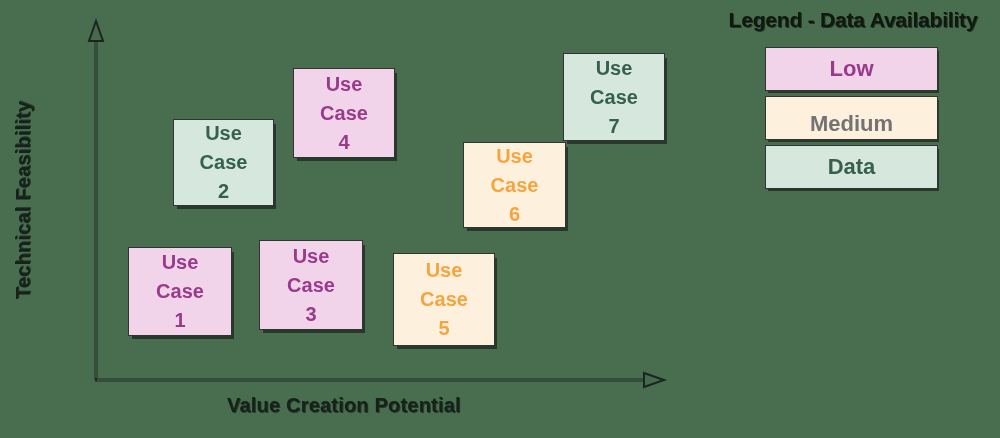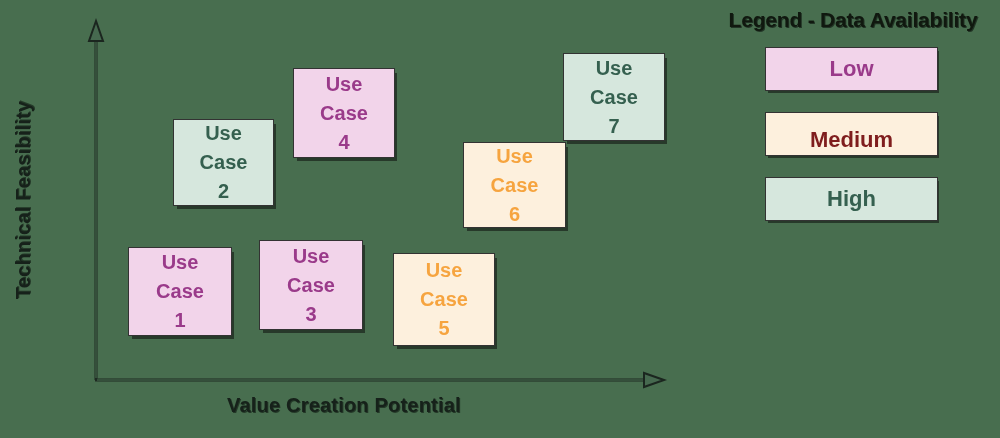--- a/index.html
+++ b/index.html
@@ -74,21 +74,21 @@
     text-shadow: 1px 1px 0 rgba(8, 14, 10, 0.6);
     white-space: nowrap;
   }
   .legend-items {
     position: absolute;
     left: 765px;
     top: 47px;
     width: 173px;
     display: flex;
     flex-direction: column;
-    gap: 21px;
+    gap: 5px;
     justify-content: center;
   }
   .legend-item {
     box-sizing: border-box;
     height: 44px;
     width: 173px;
     border: 1.5px solid #333333;
     box-shadow: 2px 3px 0 -1px rgba(18, 22, 18, 0.6);
     display: flex;
     align-items: center;
@@ -156,20 +156,20 @@
 7</span>
   </div>
     </div>
 
   <div class="legend-title">Legend - Data Availability</div>
   <div class="legend-items" id="legend-items">
       <div class="legend-item" style="background: rgb(242, 212, 234); border-color: rgb(51, 51, 51);">
     <span class="legend-item-label" style="color: rgb(154, 58, 138);">Low</span>
   </div>
       <div class="legend-item" style="background: rgb(253, 240, 221); border-color: rgb(51, 51, 51);">
-    <span class="legend-item-label" style="color: #7f1d1d; margin-top: 11px;">Medium</span>
+    <span class="legend-item-label" style="color: #737373; margin-top: 11px;">Medium</span>
   </div>
       <div class="legend-item" style="background: rgb(214, 231, 221); border-color: rgb(51, 51, 51);">
-    <span class="legend-item-label" style="color: rgb(53, 96, 79);">High</span>
+    <span class="legend-item-label" style="color: rgb(53, 96, 79);">Data</span>
   </div>
     </div>
 
 </div>
 
 </body></html>

